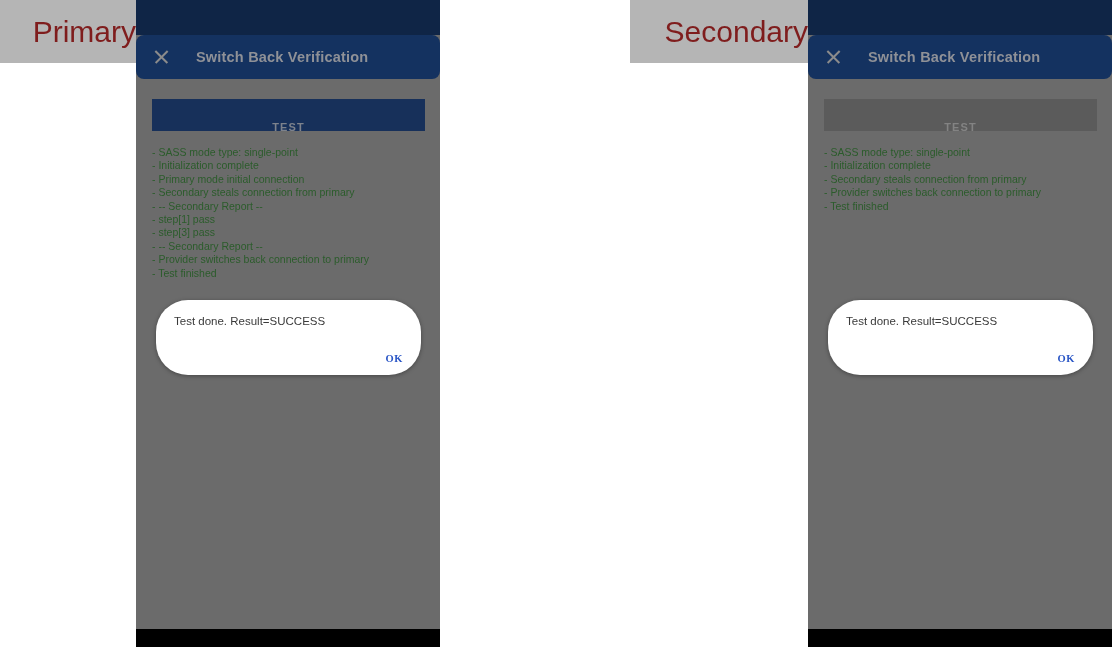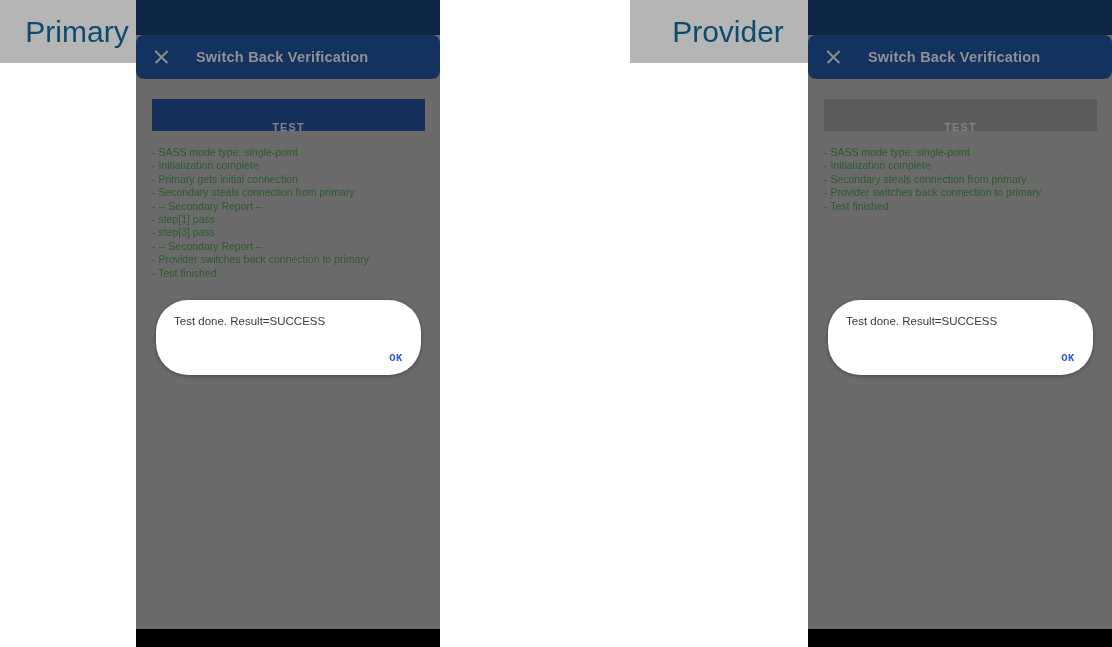--- a/index.html
+++ b/index.html
@@ -13,26 +13,26 @@
     position: relative;
     overflow: hidden;
     font-family: "Liberation Sans", sans-serif;
     -webkit-font-smoothing: antialiased;
   }
 
   
   .caption {
     position: absolute;
     background: #b5b5b5;
-    color: #0c4a6e;
+    color: #7f1d1d;
     font-size: 30px;
     line-height: 63px;
     height: 63px;
     font-weight: 400;
-    text-align: center;
+    text-align: right;
     white-space: nowrap;
     overflow: hidden;
   }
   .caption-primary   { left: 0px;   top: 0px; width: 136px; padding-left: 18px; box-sizing: border-box; }
   .caption-secondary { left: 630px; top: 0px; width: 178px; padding-left: 18px; box-sizing: border-box; }
 
   
   .phone {
     position: absolute;
     top: 0px;
@@ -152,21 +152,21 @@
     position: absolute;
     right: 18px;
     bottom: 11px;
     font-size: 10.5px;
     font-weight: bold;
     letter-spacing: 0.6px;
     color: #2a56c6;
     background: none;
     border: none;
     padding: 0;
-    font-family: Liberation Mono, monospace;
+    font-family: Liberation Serif, serif;
     cursor: pointer;
   }
 
   .navbar {
     position: absolute;
     left: 0;
     bottom: 0;
     width: 100%;
     height: 18px;
     background: #000000;
@@ -186,41 +186,41 @@
     <span class="toolbar-title">Switch Back Verification</span>
   </div>
 
   <div class="content">
 
     <button class="test-button enabled">TEST</button>
 
     <div class="log">
       <div class="log-line">- SASS mode type: single-point</div>
       <div class="log-line">- Initialization complete</div>
-      <div class="log-line">- Primary gets initial connection</div>
+      <div class="log-line">- Primary mode initial connection</div>
       <div class="log-line">- Secondary steals connection from primary</div>
       <div class="log-line">- -- Secondary Report --</div>
       <div class="log-line">- step[1] pass</div>
       <div class="log-line">- step[3] pass</div>
       <div class="log-line">- -- Secondary Report --</div>
       <div class="log-line">- Provider switches back connection to primary</div>
       <div class="log-line">- Test finished</div>
     </div>
 
     <div class="dialog">
       <div class="dialog-message">Test done. Result=SUCCESS</div>
       <button class="dialog-ok">OK</button>
     </div>
 
   </div>
 
   <div class="navbar"></div>
 </div>
 
-<div class="caption caption-secondary">Provider</div>
+<div class="caption caption-secondary">Secondary</div>
 
 <div class="phone phone-secondary">
 
   <div class="statusbar"></div>
 
   <div class="toolbar">
     <span class="close-icon"></span>
     <span class="toolbar-title">Switch Back Verification</span>
   </div>
 

